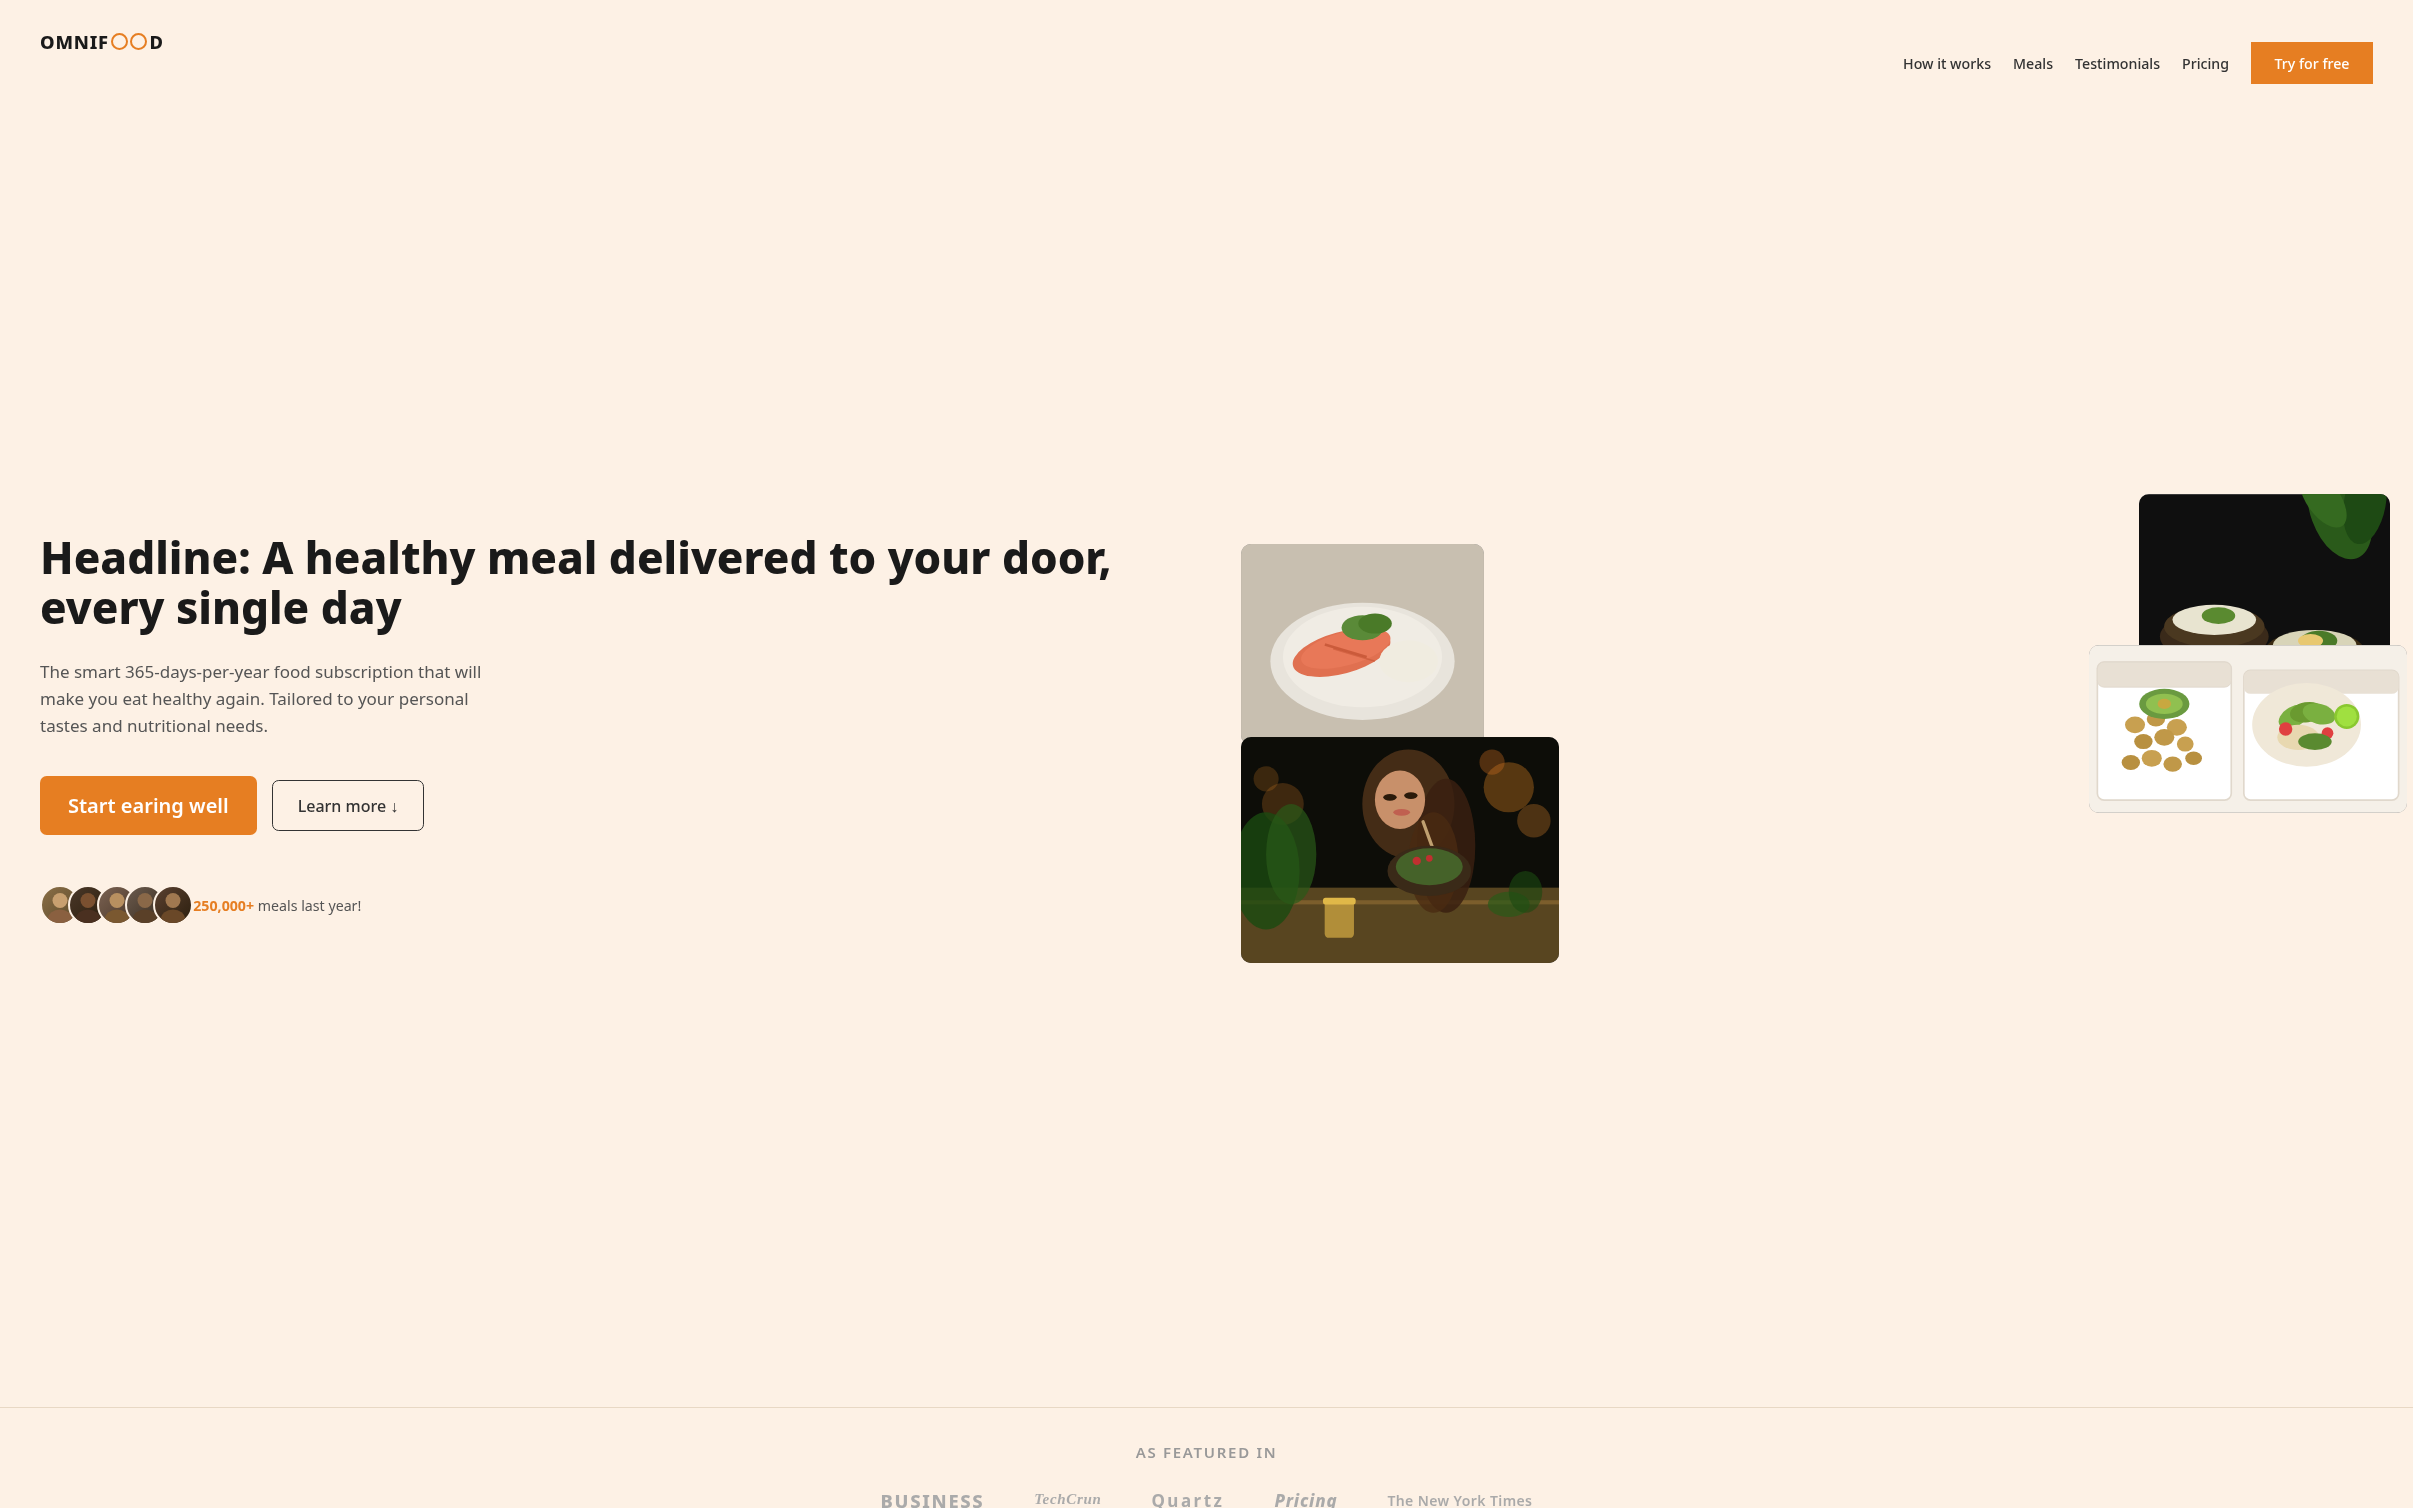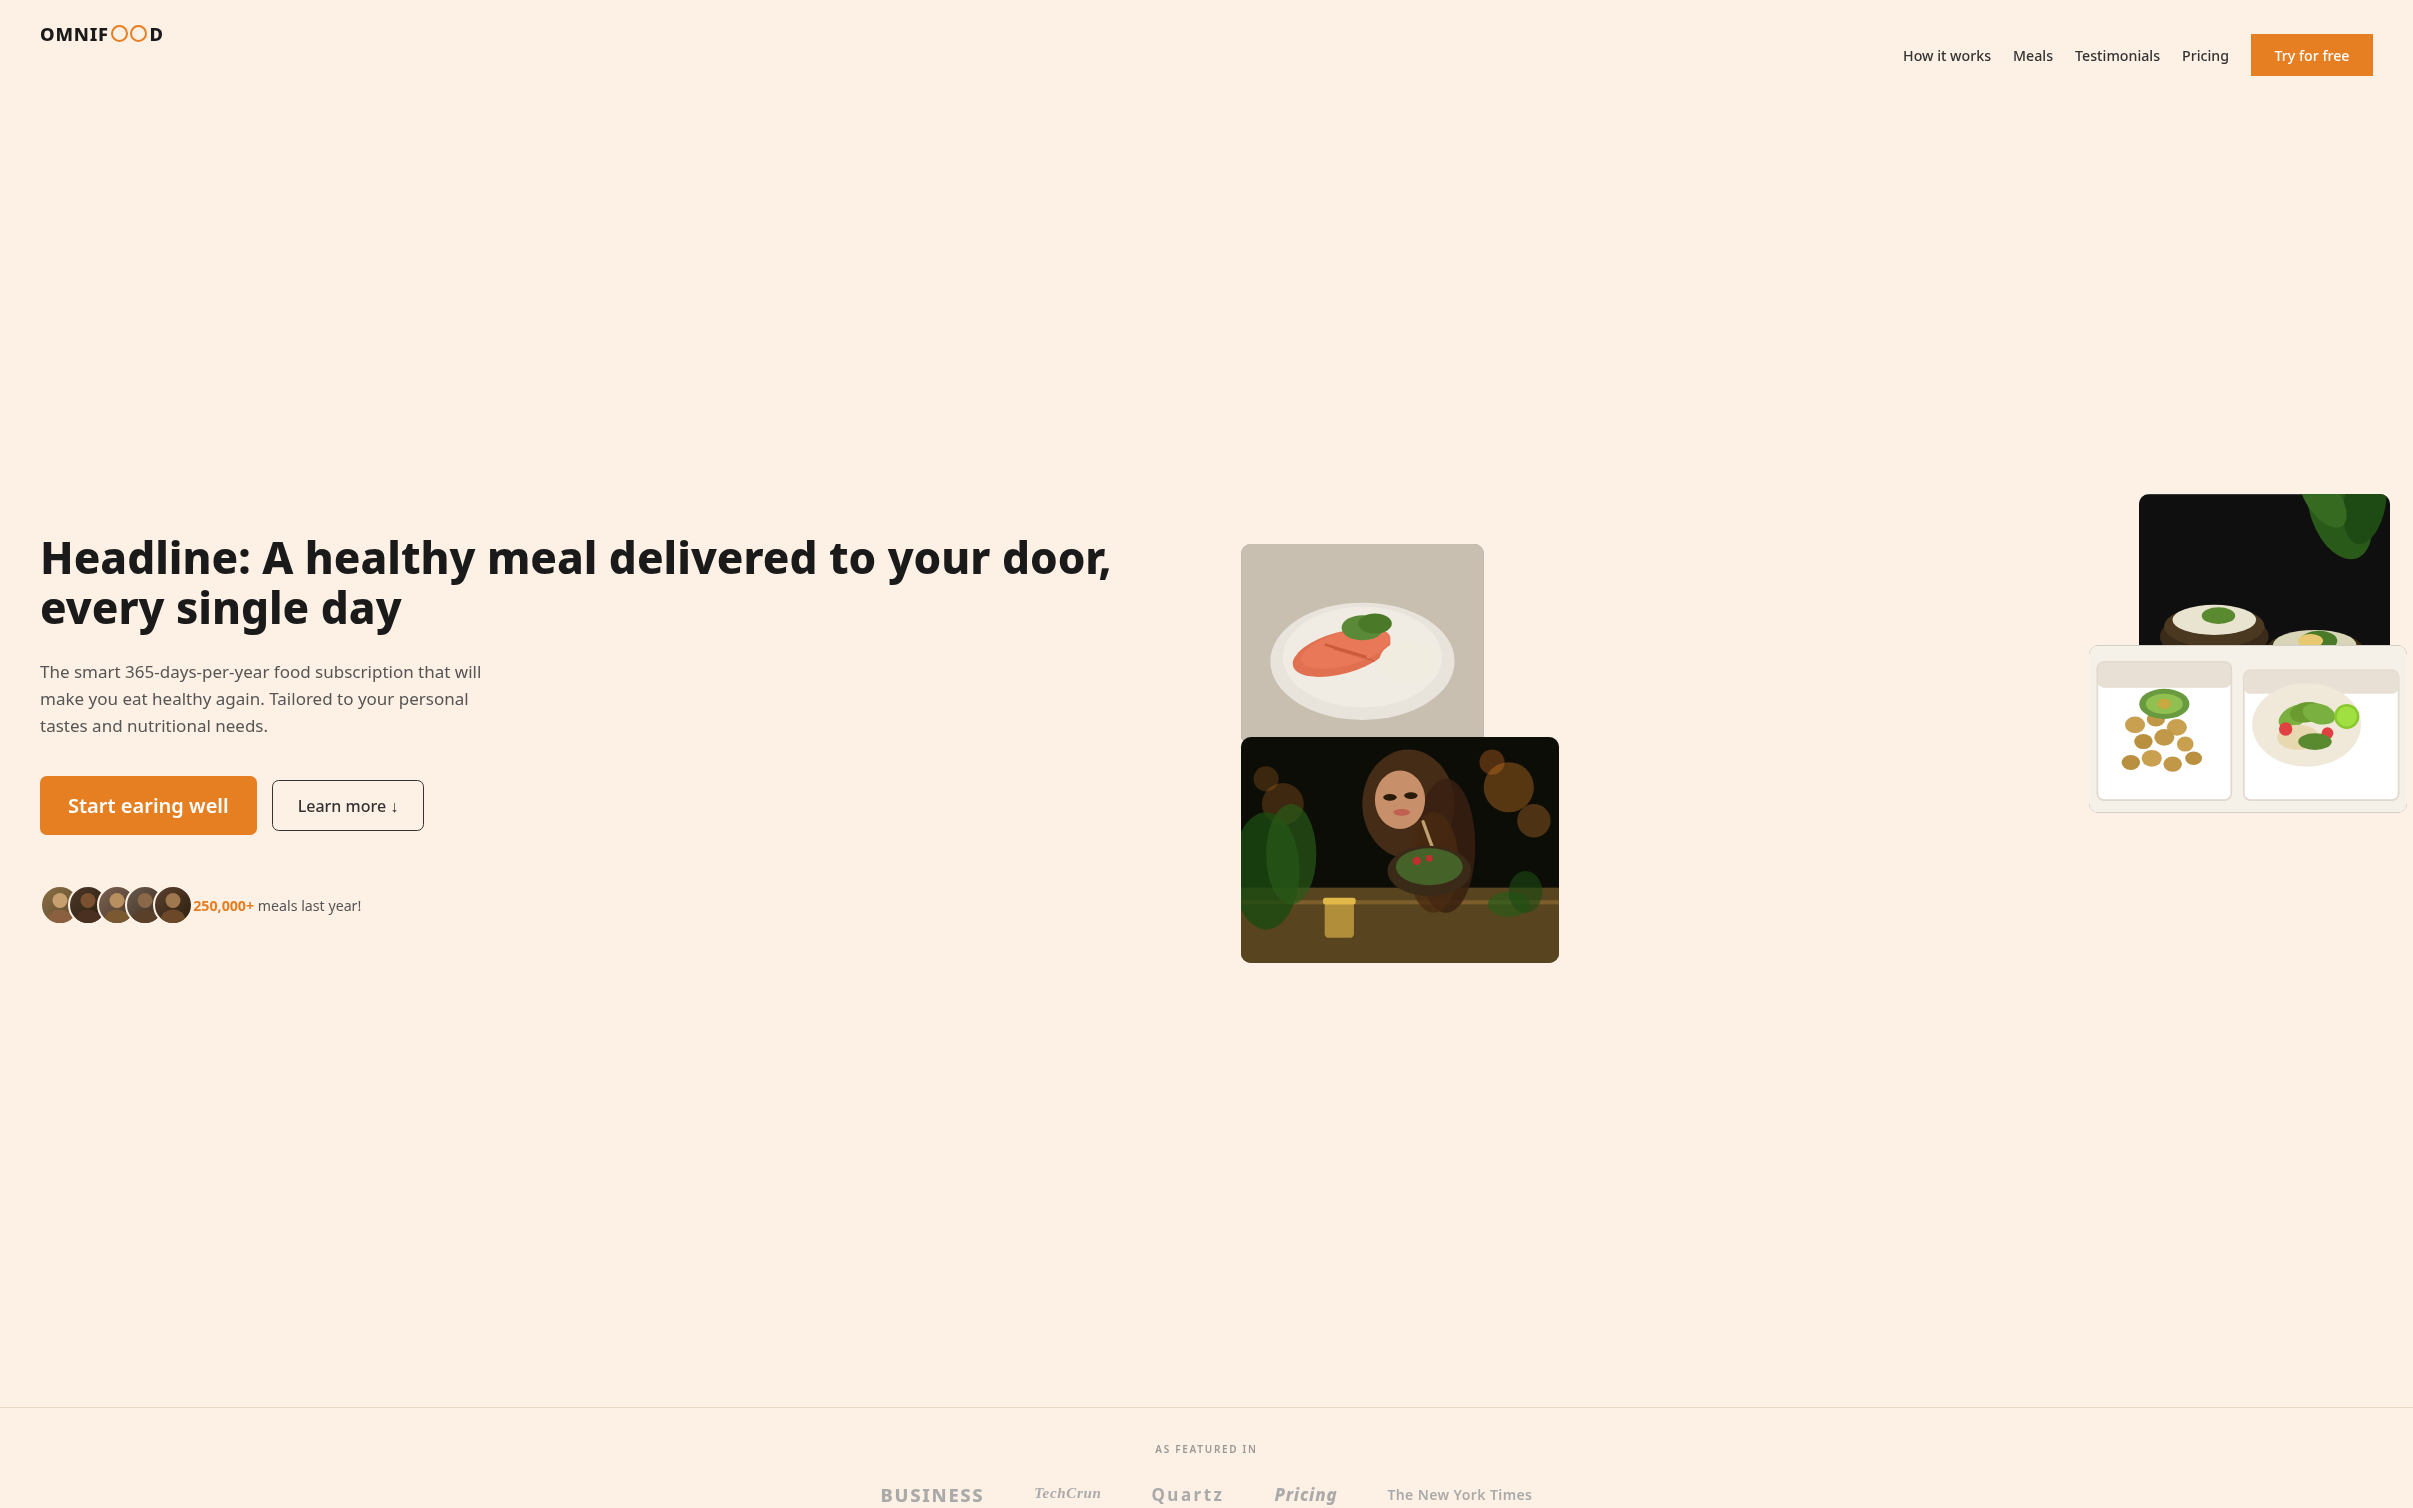--- a/index.html
+++ b/index.html
@@ -17,21 +17,21 @@
 
     
     .navbar {
       display: flex;
       align-items: center;
       justify-content: space-between;
       padding: 0 40px;
       height: 67px;
       background-color: #fdf1e5;
       position: sticky;
-      top: 0;
+      top: 8px;
       z-index: 100;
     }
 
     .logo {
       display: flex;
       align-items: center;
       font-size: 18.4px;
       font-weight: 800;
       color: #1a1a1a;
       letter-spacing: 0.8px;
@@ -231,21 +231,21 @@
 
     
     .featured-section {
       background-color: #fdf1e5;
       padding: 34px 40px;
       text-align: center;
       border-top: 0.8px solid #e8d8c4;
     }
 
     .featured-label {
-      font-size: 10px;
+      font-size: 15px;
       font-weight: 600;
       color: #999;
       letter-spacing: 1.7px;
       text-transform: uppercase;
       margin-bottom: 23.5px;
     }
 
     .featured-logos {
       display: flex;
       align-items: center;

